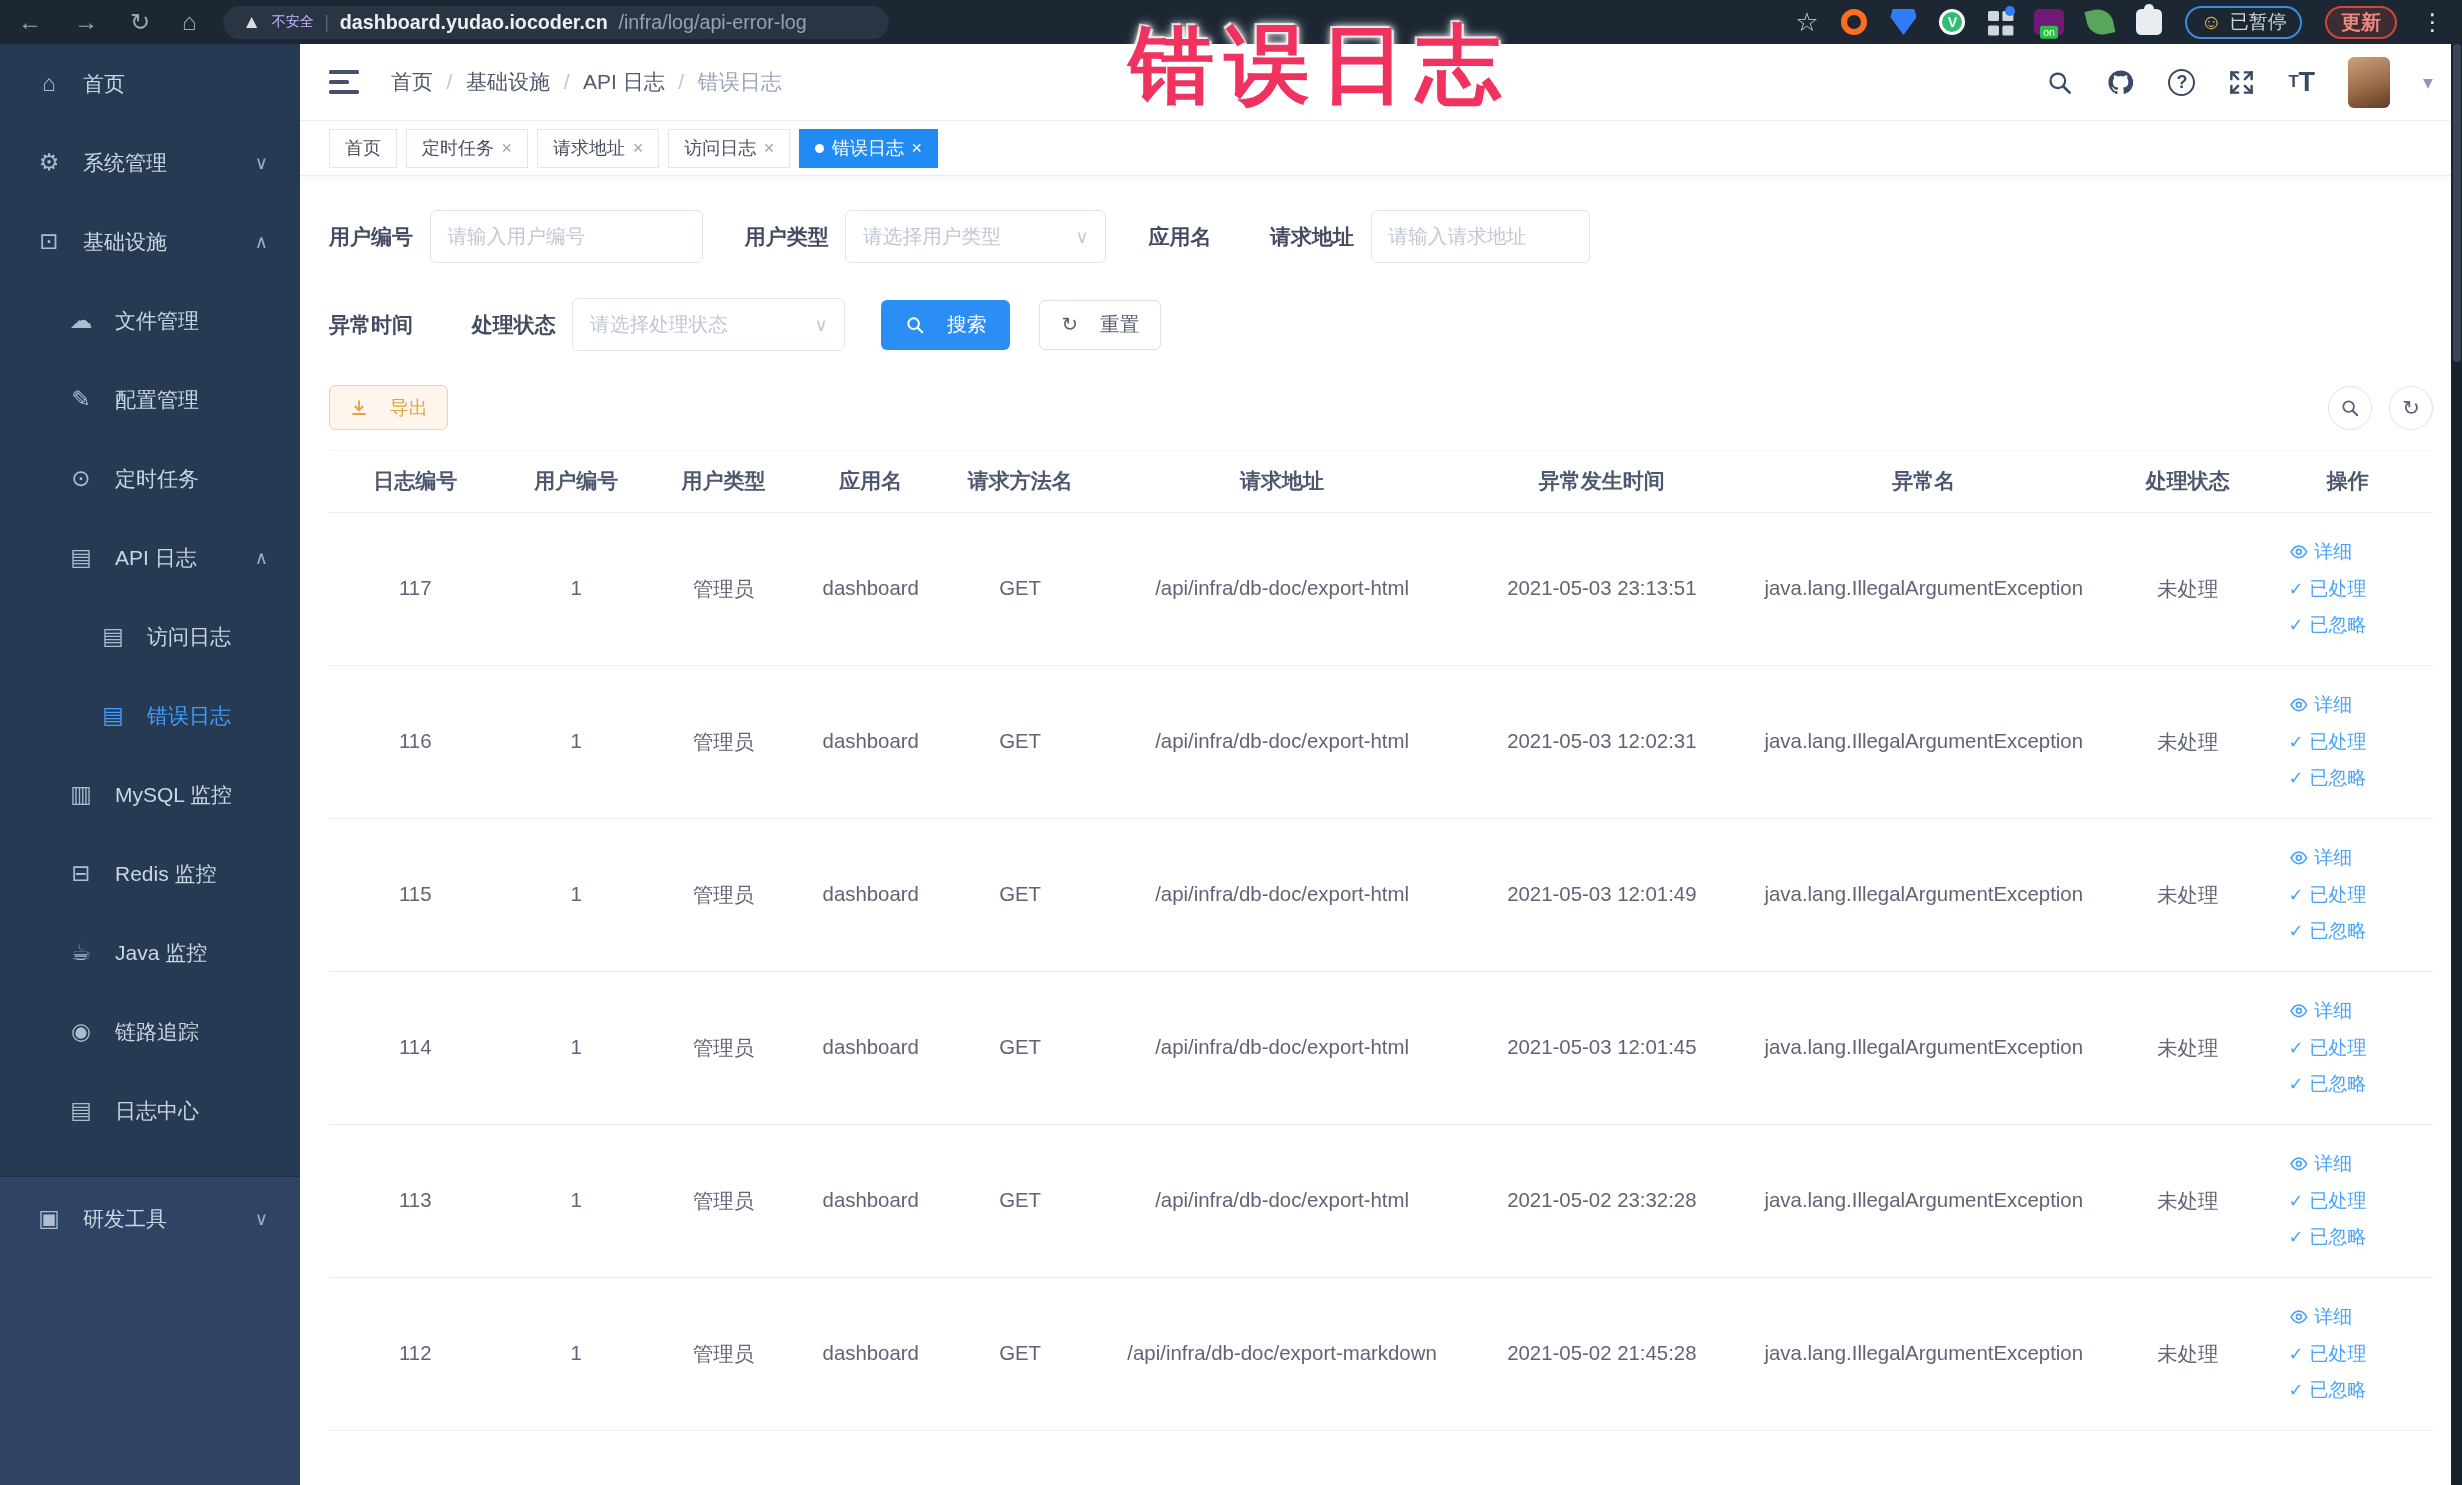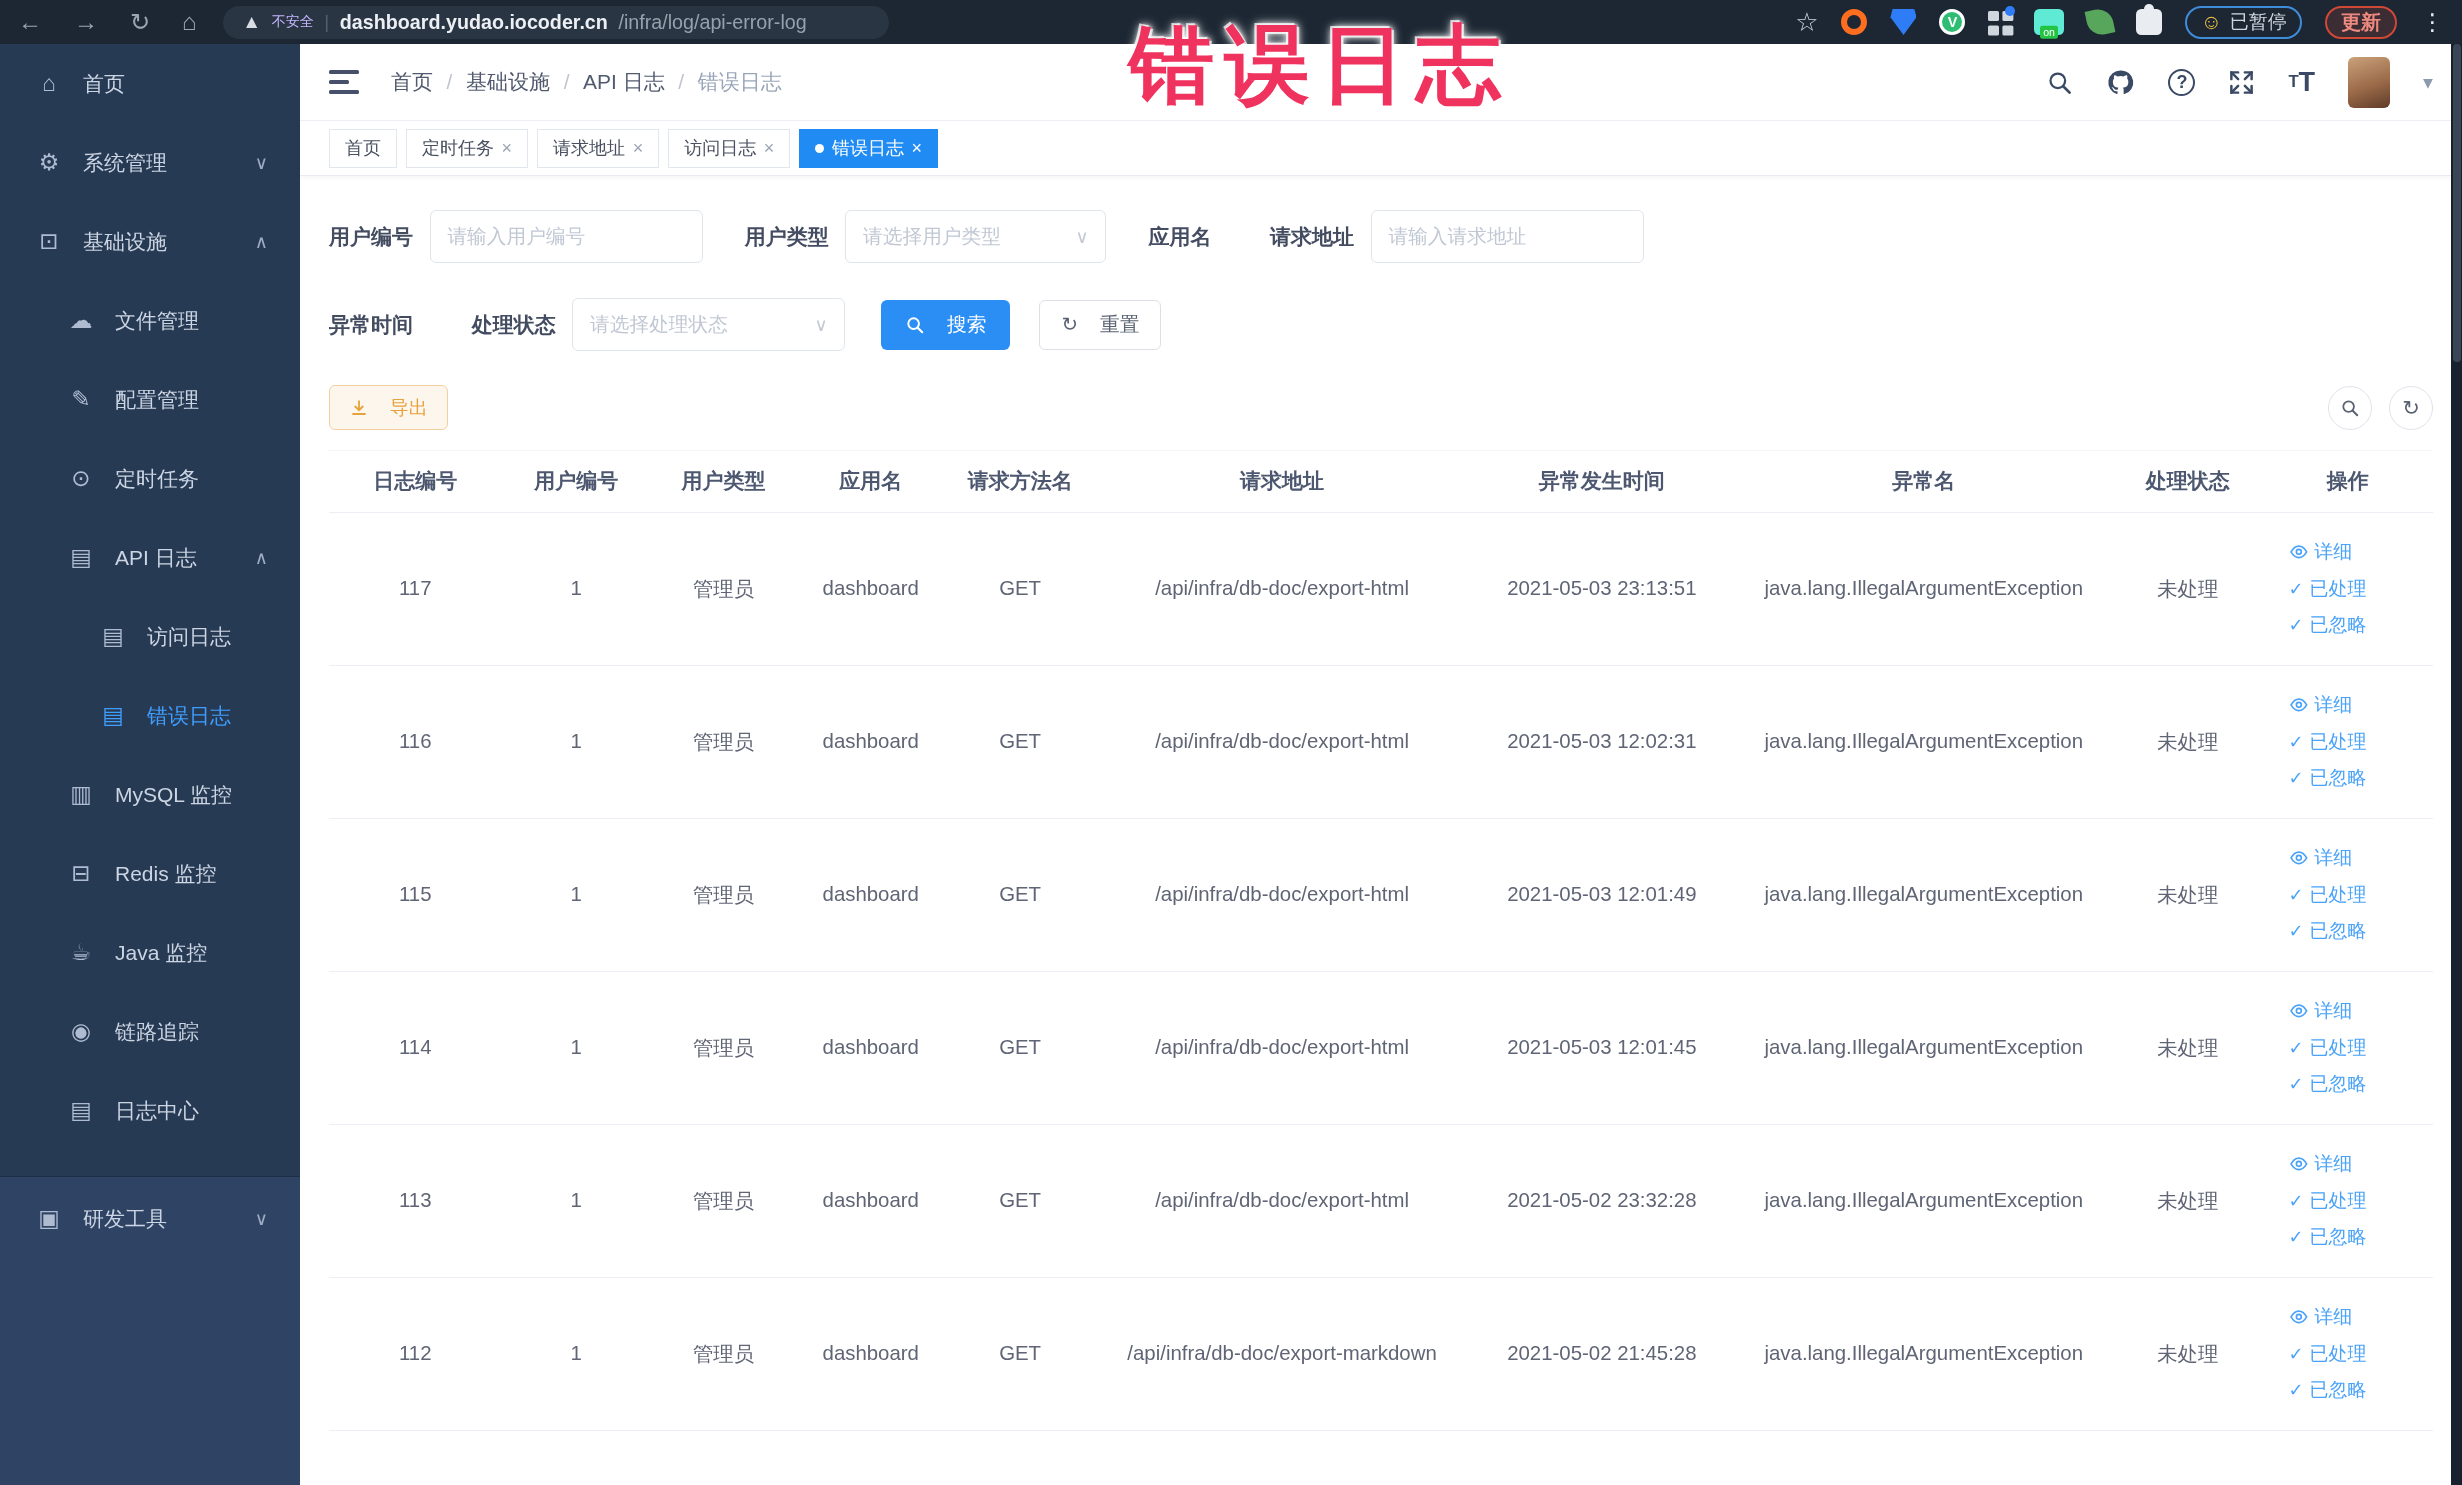--- a/index.html
+++ b/index.html
@@ -17,21 +17,21 @@
   .url-host{color:#eceff3;font-size:19.7px;font-weight:bold}
   .url-path{color:#97a1ad;font-size:19.7px}
   .bright{margin-left:auto;display:flex;align-items:center;gap:23px}
   .star{color:#cfd6dd;font-size:26px}
   .ext{width:26px;height:26px;border-radius:50%;position:relative;flex:0 0 auto}
   .ext-orange{border:6.8px solid #ff6d1f;background:transparent}
   .ext-shield{background:#2f7df6;border-radius:3px;clip-path:polygon(8% 0,92% 0,100% 32%,50% 100%,0 32%)}
   .ext-vue{background:#2ebd73;border:3px solid #fff;color:#fff;font-size:14.4px;font-weight:bold;display:flex;align-items:center;justify-content:center}
   .ext-grid{width:10.6px;height:10.6px;border-radius:1.5px;background:#cfd6dd;box-shadow:14.4px 0 0 #cfd6dd,0 14.4px 0 #cfd6dd,14.4px 14.4px 0 #cfd6dd;margin-right:12px;margin-bottom:12px}
   .ext-grid::after{content:"";position:absolute;left:16.7px;top:-4.5px;width:9.8px;height:9.8px;border-radius:50%;background:#2f7df6}
-  .ext-on{width:30px;height:26px;border-radius:5.3px;background:#5eead4;display:flex;align-items:flex-end;justify-content:center}
+  .ext-on{width:30px;height:26px;border-radius:5.3px;background:#701a75;display:flex;align-items:flex-end;justify-content:center}
   .on-pill{background:#23c343;color:#fff;font-size:10.6px;line-height:13px;padding:0 3px;border-radius:2.3px;transform:translateY(3.8px)}
   .ext-sprout{background:#58a65c;border-radius:0 60% 0 60%;transform:rotate(-12deg)}
   .ext-puzzle{background:#e9edf1;border-radius:5.3px}
   .ext-puzzle::before{content:"";position:absolute;top:-5.3px;left:8.3px;width:9.8px;height:9.8px;border-radius:50%;background:#e9edf1}
   .pill{display:flex;align-items:center;gap:7.6px;border-radius:756px;padding:2.3px 13.6px;height:33px}
   .pill-paused{border:2.3px solid #3f8cdb}
   .pill-face{color:#f5c542;font-size:21px}
   .pill-paused-label{color:#cfd6dd;font-size:19px;white-space:nowrap}
   .pill-update{border:2.3px solid #d14836;background:rgba(209,72,54,.18)}
   .pill-update-label{color:#ef8a80;font-size:20px;font-weight:bold;white-space:nowrap}
@@ -328,21 +328,21 @@
         <span class="f-gap"></span>
         <span class="f-label">用户类型</span>
         <div class="f-select" style="width:261px">
           <span class="ph">请选择用户类型</span>
           <span class="sel-caret">∨</span>
         </div>
         <span class="f-gap"></span>
         <span class="f-label">应用名</span>
         <span class="f-gap"></span>
         <span class="f-label">请求地址</span>
-        <input class="f-input" style="width: 273px;" placeholder="请输入请求地址">
+        <input class="f-input" style="width: 219px;" placeholder="请输入请求地址">
       </div>
 
       <div class="filter-row">
         <span class="f-label">异常时间</span>
         <span class="f-gap"></span>
         <span class="f-label">处理状态</span>
         <div class="f-select" style="width:273px">
           <span class="ph">请选择处理状态</span>
           <span class="sel-caret">∨</span>
         </div>

